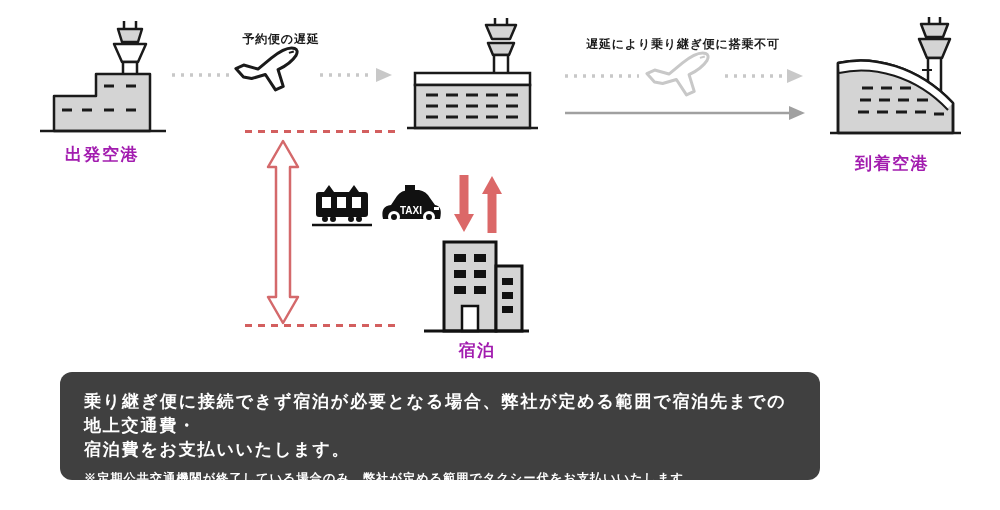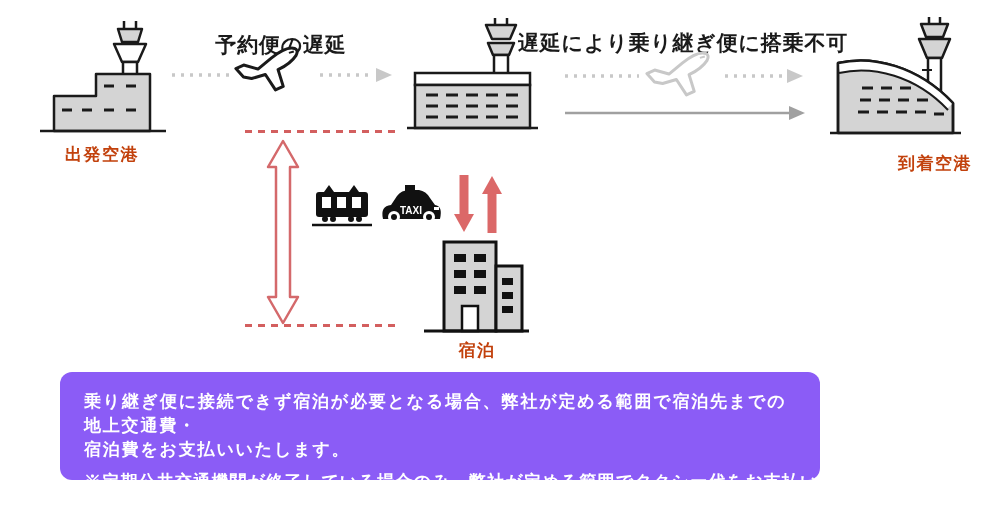--- a/index.html
+++ b/index.html
@@ -3,43 +3,43 @@
 <meta charset="utf-8">
 <style>
   html,body { margin:0; padding:0; background:#fff; }
   .canvas {
     position:relative; width:1000px; height:510px; background:#ffffff;
     font-family:"Liberation Sans", sans-serif; overflow:hidden;
   }
   .abs { position:absolute; }
   .label {
     position:absolute; transform:translateX(-50%);
-    font-weight:bold; color:#c2410c; font-size:17px; letter-spacing:1.5px;
+    font-weight:bold; color:#a21caf; font-size:17px; letter-spacing:1.5px;
     white-space:nowrap;
   }
   .caption {
     position:absolute; transform:translateX(-50%);
-    font-weight:bold; color:#1a1a1a; font-size:21px; letter-spacing:0.8px;
+    font-weight:bold; color:#1a1a1a; font-size:12px; letter-spacing:0.8px;
     white-space:nowrap;
   }
   .dash-line {
     position:absolute; height:3px;
     background:repeating-linear-gradient(90deg,#d35f5f 0 7px,transparent 7px 13px);
   }
   .notice-box {
     position:absolute; left:60px; top:372px; width:760px; height:108px;
-    box-sizing:border-box; background:#8b5cf6; border-radius:12px;
+    box-sizing:border-box; background:#404040; border-radius:12px;
     padding:18px 24px 0 24px;
   }
   .notice-main {
     color:#ffffff; font-weight:bold; font-size:17px; line-height:1.4;
     letter-spacing:1.8px; white-space:pre-line; margin:0;
   }
   .notice-note {
-    color:#ffffff; font-weight:bold; font-size:17px; letter-spacing:1.2px;
+    color:#ffffff; font-weight:bold; font-size:12px; letter-spacing:1.2px;
     margin-top:9px; white-space:nowrap;text-decoration:underline;
   }
 </style>
 </head>
 <body>
 
 <div class="canvas">
 
   <svg class="abs" style="left:38px; top:18px;" width="130" height="120" viewBox="0 0 130 120">
 
@@ -99,21 +99,21 @@
         <line x1="101" y1="91" x2="113" y2="91"></line>
       <line x1="21" y1="102" x2="33" y2="102"></line>
         <line x1="41" y1="102" x2="53" y2="102"></line>
         <line x1="61" y1="102" x2="73" y2="102"></line>
         <line x1="81" y1="102" x2="93" y2="102"></line>
         <line x1="101" y1="102" x2="113" y2="102"></line>
     </g>
     <line x1="2" y1="113" x2="133" y2="113" stroke="#1a1a1a" stroke-width="2.5"></line>
   </svg>
 
-  <div class="caption" style="left:683px; top:29px;text-align:right;">遅延により乗り継ぎ便に搭乗不可</div>
+  <div class="caption" style="left:683px; top:36px;text-align:right;">遅延により乗り継ぎ便に搭乗不可</div>
   <svg class="abs" style="left:563px; top:67px;" width="244" height="18" viewBox="0 0 244 18">
     <line x1="2" y1="9" x2="76" y2="9" stroke="#c8c8c8" stroke-width="3.5" stroke-dasharray="3 6"></line>
     <line x1="162" y1="9" x2="220" y2="9" stroke="#c8c8c8" stroke-width="3.5" stroke-dasharray="3 6"></line>
     <polygon points="224,2 240,9 224,16" fill="#c8c8c8"></polygon>
   </svg>
   <svg class="abs" style="left:643px; top:45px;" width="82" height="58" viewBox="0 0 80 58">
     <g transform="rotate(-4 40 29)">
       <path d="M10 35 L3 26 L11 23 L25 28 L39 18 Q55 7 63 10 Q67 12 64 17 Q58 25 45 30 L49 47 L41 50 L32 34 L18 37 Z" fill="#ffffff" stroke="#c8c8c8" stroke-width="3" stroke-linejoin="round"></path>
       <line x1="57" y1="14" x2="62" y2="13" stroke="#c8c8c8" stroke-width="2"></line>
     </g>
@@ -146,21 +146,21 @@
         <line x1="70" y1="86" x2="81" y2="86"></line>
         <line x1="89" y1="86" x2="100" y2="86"></line>
       <line x1="30" y1="98" x2="41" y2="98"></line>
         <line x1="49" y1="98" x2="60" y2="98"></line>
         <line x1="68" y1="98" x2="79" y2="98"></line>
         <line x1="87" y1="98" x2="98" y2="98"></line>
         <line x1="106" y1="100" x2="116" y2="100"></line>
     </g>
     <line x1="2" y1="119" x2="133" y2="119" stroke="#1a1a1a" stroke-width="2.5"></line>
   </svg>
-  <div class="label" style="left:935px; top:152px;">到着空港</div>
+  <div class="label" style="left:892px; top:152px;">到着空港</div>
 
   <div class="dash-line" style="left:245px; top:130px; width:156px;"></div>
   <div class="dash-line" style="left:245px; top:324px; width:156px;"></div>
 
   <svg class="abs" style="left:263px; top:137px;" width="40" height="190" viewBox="0 0 40 190">
     <polygon points="20,4 35,30 27,30 27,160 35,160 20,186 5,160 13,160 13,30 5,30" fill="#ffffff" stroke="#d4696b" stroke-width="2.5" stroke-linejoin="round"></polygon>
   </svg>
 
   <svg class="abs" style="left:312px; top:181px;" width="60" height="48" viewBox="0 0 60 48">
     <polygon points="12,11 17,4 22,11" fill="#111111"></polygon>

